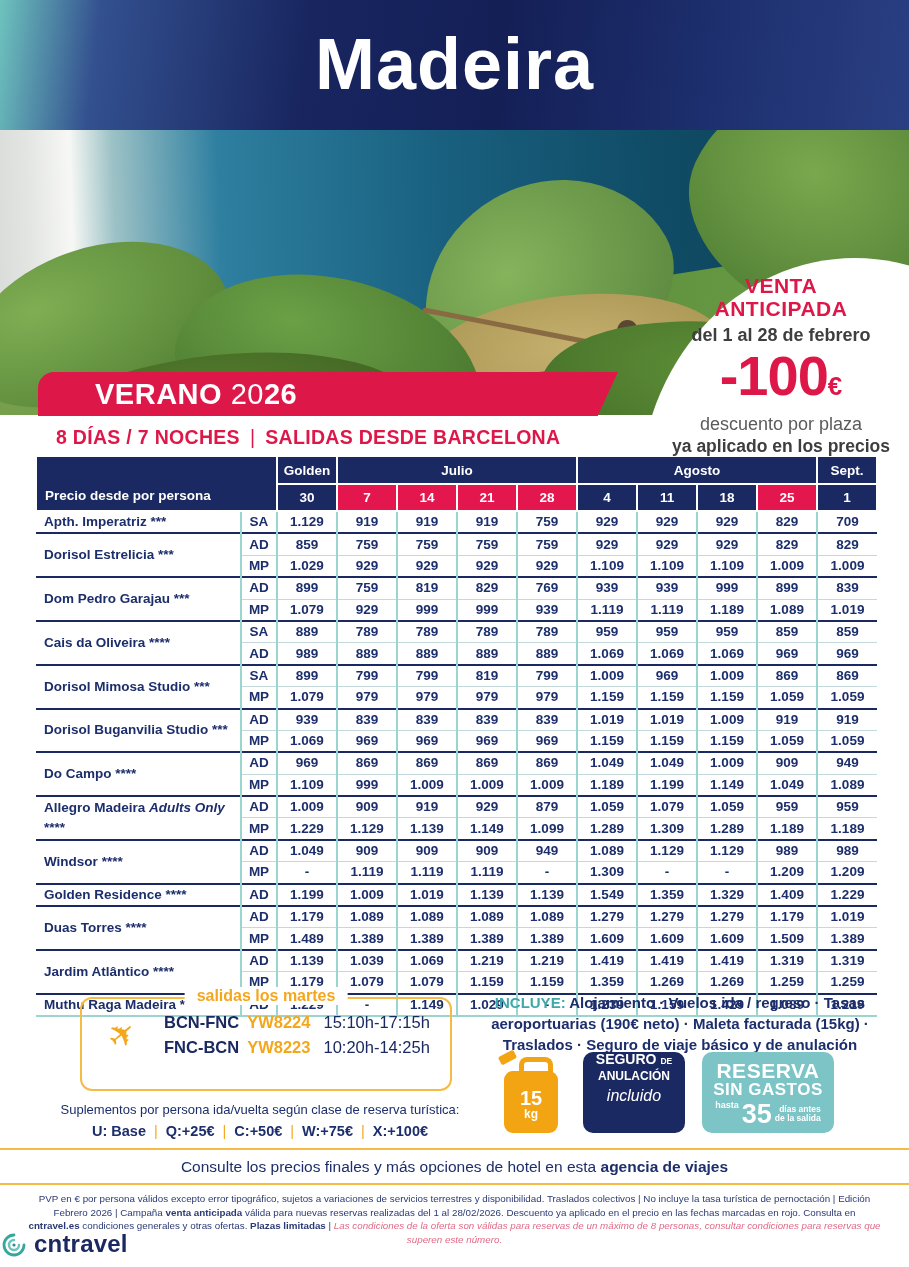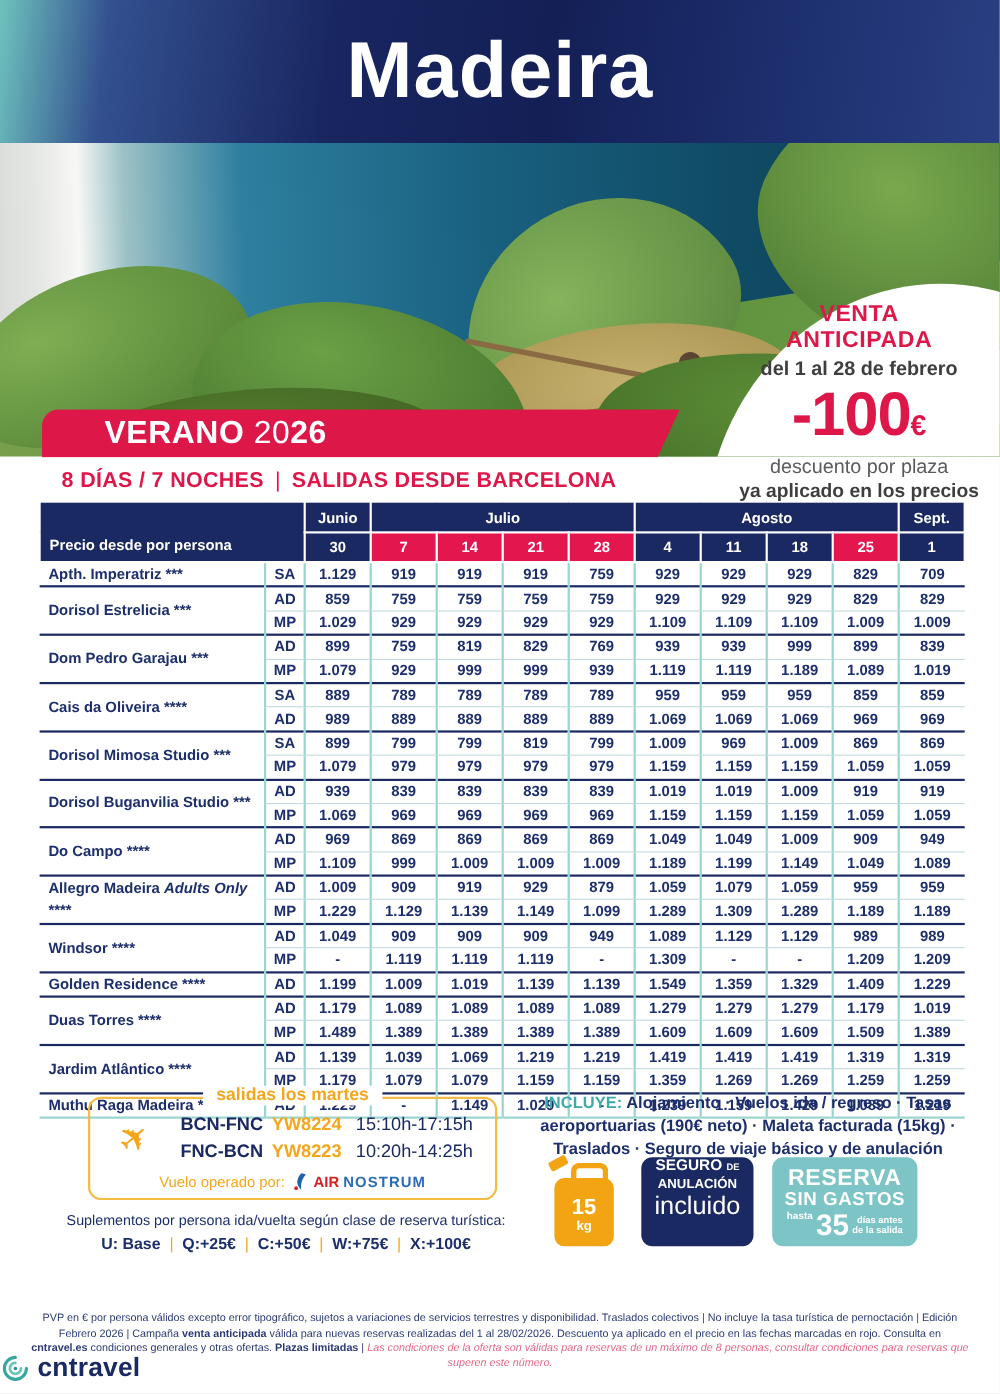--- a/index.html
+++ b/index.html
@@ -86,21 +86,21 @@
   .bag{position:absolute;left:502px;top:1052px;width:58px;height:81px;}
   .bag-body{position:absolute;bottom:0;left:2px;width:54px;height:62px;background:#F2A413;border-radius:9px;}
   .bag-handle{position:absolute;top:5px;left:17px;width:24px;height:16px;border:5px solid #F2A413;border-bottom:none;border-radius:8px 8px 0 0;}
   .bag-tag{position:absolute;top:1px;left:-3px;width:17px;height:9px;background:#F2A413;border-radius:2px;transform:rotate(-28deg);}
   .bag-text{position:absolute;bottom:12px;width:100%;text-align:center;color:#fff;font-weight:800;}
   .bag-w{font-size:20px;line-height:20px;} .bag-u{font-size:12px;line-height:13px;}
   .seg-box{position:absolute;left:583px;top:1052px;width:102px;height:81px;background:var(--navy);border-radius:10px;
     color:#fff;text-align:center;box-sizing:border-box;}
   .seg-l1{font-size:14px;font-weight:800;line-height:15px;} .seg-de{font-size:8.5px;font-weight:700;}
   .seg-l2{font-size:12px;font-weight:700;line-height:15px;text-align:center;}
-  .seg-l3{font-size:23px;font-weight:400;line-height:20px;margin-top:2px;}
+  .seg-l3{font-size:16px;font-weight:400;line-height:20px;margin-top:2px;font-style:italic;}
   .res-box{position:absolute;left:702px;top:1052px;width:132px;height:81px;background:#7CC4C6;border-radius:10px;
     color:#fff;text-align:center;padding-top:9px;box-sizing:border-box;}
   .res-l1{font-size:21px;font-weight:800;line-height:20px;letter-spacing:.5px;}
   .res-l2{font-size:17px;font-weight:800;line-height:18px;letter-spacing:.5px;}
   .res-row{display:flex;justify-content:center;align-items:center;margin-top:1px;}
   .res-hasta{font-size:9px;font-weight:700;align-self:flex-end;margin-bottom:17px;}
   .res-days{font-size:27px;font-weight:800;line-height:26px;margin:0 3px;}
   .res-after{font-size:8.5px;font-weight:700;text-align:right;line-height:9px;}
 
   
@@ -177,21 +177,21 @@
           <col style="width:60px">
           <col style="width:60px">
           <col style="width:60px">
           <col style="width:60px">
           <col style="width:60px">
           <col style="width:60px">
         </colgroup>
         <thead>
           <tr>
             <th class="corner" rowspan="2" colspan="2">Precio desde por persona</th>
-            <th class="month" colspan="1">Junio</th>
+            <th class="month" colspan="1">Golden</th>
             <th class="month" colspan="4">Julio</th>
             <th class="month" colspan="4">Agosto</th>
             <th class="month" colspan="1">Sept.</th>
           </tr>
           <tr>
             <th class="day">30</th>
             <th class="day red">7</th>
             <th class="day red">14</th>
             <th class="day red">21</th>
             <th class="day red">28</th>
@@ -519,26 +519,20 @@
       </table>
   </div>
 
   <div class="flightbox">
     <div class="fb-title">salidas los martes</div>
     <div class="fb-plane">✈</div>
     <div class="fb-rows">
       <div class="fb-row"><span class="fb-route">BCN-FNC</span><span class="fb-code">YW8224</span><span class="fb-time">15:10h-17:15h</span></div>
       <div class="fb-row"><span class="fb-route">FNC-BCN</span><span class="fb-code">YW8223</span><span class="fb-time">10:20h-14:25h</span></div>
     </div>
-    <div class="fb-operated">
-      <span>Vuelo operado por:</span><svg class="an-bird" width="14" height="16" viewBox="0 0 14 16">
-          <path d="M8 0.5 C3 5.5 3 11.5 8 15.5 C6.8 10.5 9 5.5 12 1.5 Z" fill="#1f63ad"></path>
-          <circle cx="3.2" cy="14.2" r="1.7" fill="#d42027"></circle>
-        </svg><span class="an-air">AIR</span> <span class="an-nostrum">NOSTRUM</span>
-    </div>
   </div>
 
   <div class="incluye"><span class="lbl">INCLUYE:</span> <span>Alojamiento · Vuelos ida / regreso · Tasas aeroportuarias (190€ neto) · Maleta facturada (15kg) · Traslados · Seguro de viaje básico y de anulación</span></div>
 
   <div class="bag">
     <div class="bag-handle"></div>
     <div class="bag-tag"></div>
     <div class="bag-body"></div>
     <div class="bag-text">
       <div class="bag-w">15</div>
@@ -560,20 +554,21 @@
       <span class="res-days">35</span>
       <span class="res-after"><span>días antes</span><br><span>de la salida</span></span>
     </div>
   </div>
 
   <div class="supplements">
     <div class="sup-l1">Suplementos por persona ida/vuelta según clase de reserva turística:</div>
     <div class="sup-l2" id="sup-classes"><b>U: Base</b><span class="pipe">|</span><b>Q:+25€</b><span class="pipe">|</span><b>C:+50€</b><span class="pipe">|</span><b>W:+75€</b><span class="pipe">|</span><b>X:+100€</b></div>
   </div>
 
+  <div class="consult-bar"><span>Consulte los precios finales y más opciones de hotel en esta </span><b>agencia de viajes</b></div>
 
   <div class="legal">
     <span>PVP en € por persona válidos excepto error tipográfico, sujetos a variaciones de servicios terrestres y disponibilidad. Traslados colectivos | No incluye la tasa turística de pernoctación | Edición Febrero 2026 | Campaña </span><b>venta anticipada</b><span> válida para nuevas reservas realizadas del 1 al 28/02/2026. Descuento ya aplicado en el precio en las fechas marcadas en rojo. Consulta en </span><b>cntravel.es</b><span> condiciones generales y otras ofertas. </span><b>Plazas limitadas</b><span> | </span><span class="it">Las condiciones de la oferta son válidas para reservas de un máximo de 8 personas, consultar condiciones para reservas que superen este número.</span>
   </div>
 
   <div class="brand">
     <svg width="28" height="28" viewBox="0 0 28 28">
       <path d="M14 4 a10 10 0 1 0 10 10" fill="none" stroke="#35a79f" stroke-width="2.8" stroke-linecap="round"></path>
       <path d="M14 9 a5 5 0 1 0 5 5" fill="none" stroke="#6cc4bd" stroke-width="2.5" stroke-linecap="round"></path>
       <circle cx="14" cy="14" r="1.6" fill="#2e8f95"></circle>

